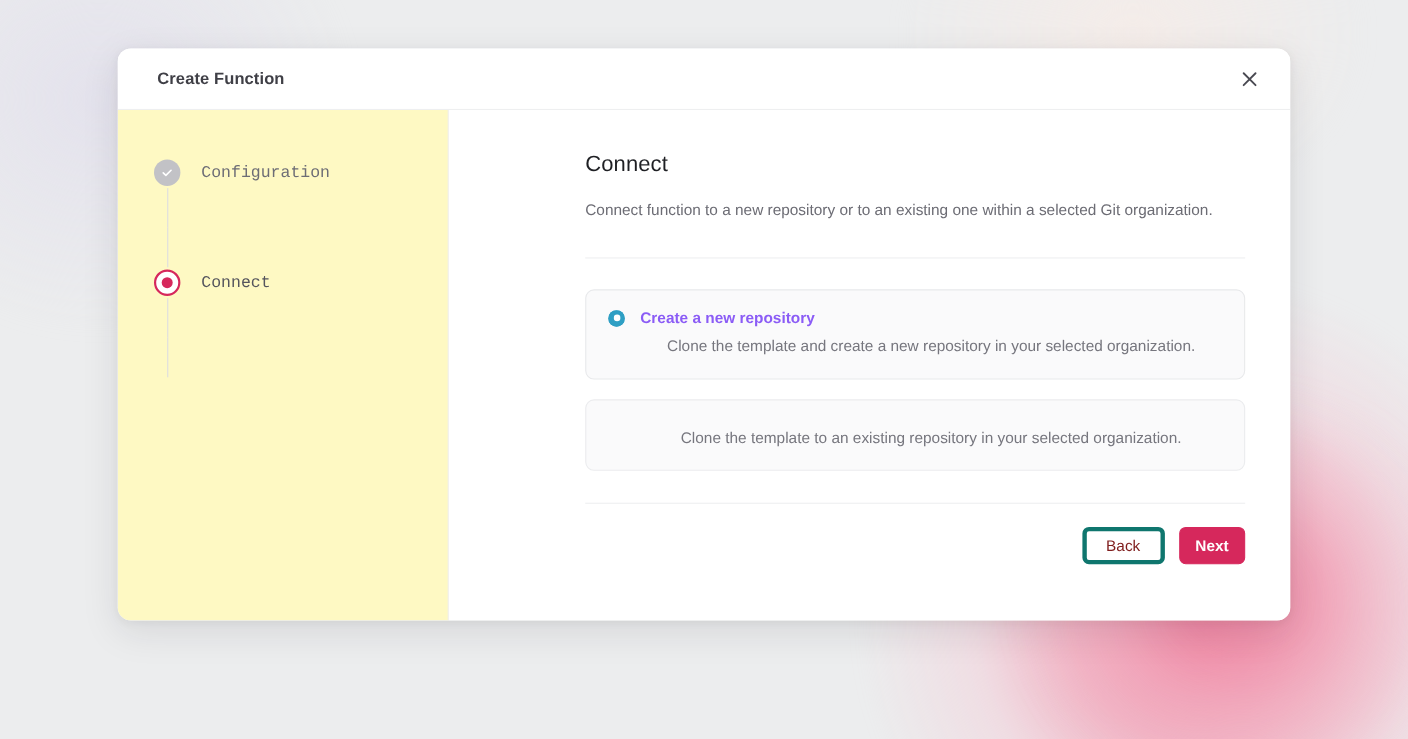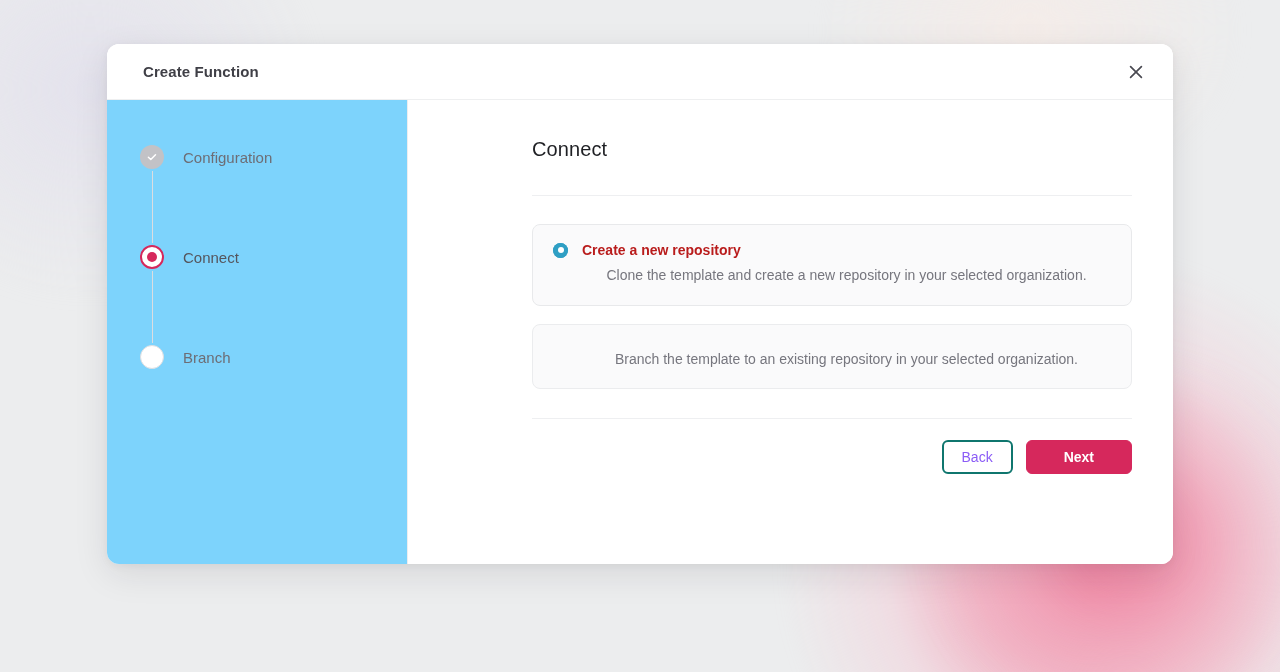--- a/index.html
+++ b/index.html
@@ -108,23 +108,24 @@
   .modal-body {
     flex: 1 1 auto;
     display: flex;
     min-height: 0;
   }
 
   
   .stepper {
     width: 301px;
     flex: 0 0 301px;
-    background: #7dd3fc;
+    background: #fef9c3;
     border-right: 1px solid #ededef;
     padding: 43px 0 0 33px;
+    font-family: Liberation Mono, monospace;
   }
   .step {
     display: flex;
     align-items: center;
     gap: 19px;
     height: 28px;
     cursor: pointer;
   }
   .step-marker {
     width: 24px;
@@ -240,21 +241,21 @@
     border-radius: 50%;
     background: #ffffff;
   }
   .radio.off {
     background: #ffffff;
     border: 1.4px solid #d5d6da;
   }
   .option-title {
     font-size: 14px;
     font-weight: 700;
-    color: #b91c1c;
+    color: #8b5cf6;
   }
   .option-desc {
     margin-top: 8px;
     margin-left: 29px;
     font-size: 14px;
     color: #76767e;
     line-height: 1.4;
     text-align: center;
   }
 
@@ -276,29 +277,29 @@
     border-radius: 6px;
     cursor: pointer;
     height: 34px;
     padding: 0 18px;
     display: inline-flex;
     align-items: center;
     justify-content: center;
   }
   .btn-secondary {
     background: #ffffff;
-    border: 2px solid #0f766e;
-    color: #8b5cf6;
+    border: 4px solid #0f766e;
+    color: #7f1d1d;
   }
   .btn-primary {
     background: #d6285c;
     border: 1px solid #d6285c;
     color: #ffffff;
     font-weight: 600;
-    padding: 0 37px;
+    padding: 0 14px;
   }
 </style>
 </head>
 <body>
 
 <div class="bg-base"></div>
 <div class="glow-lilac"></div>
 <div class="glow-peach"></div>
 <div class="glow-pink"></div>
 <div class="glow-pink-2"></div>
@@ -331,47 +332,44 @@
       <div class="step-connector"></div>
 
       <div class="step">
         <span class="step-marker active"></span>
         <span class="step-label active">Connect</span>
       </div>
       <div class="step-connector"></div>
 
       <div class="step-connector"></div>
 
-      <div class="step">
-        <span class="step-marker todo"></span>
-        <span class="step-label">Branch</span>
-      </div>
 
     </nav>
 
     <section class="main">
       <div class="main-inner">
 
         <h1 class="main-title">Connect</h1>
 
+        <p class="main-desc">Connect function to a new repository or to an existing one within a selected Git organization.</p>
 
         <div class="rule"></div>
 
         <div class="options">
 
           <div class="option-card selected">
             <div class="option-head">
               <span class="radio on"></span>
               <span class="option-title">Create a new repository</span>
             </div>
             <div class="option-desc">Clone the template and create a new repository in your selected organization.</div>
           </div>
 
           <div class="option-card">
-            <div class="option-desc">Branch the template to an existing repository in your selected organization.</div>
+            <div class="option-desc">Clone the template to an existing repository in your selected organization.</div>
           </div>
 
         </div>
 
         <div class="footer-rule"></div>
 
         <div class="actions">
           <button class="btn btn-secondary">Back</button>
           <button class="btn btn-primary">Next</button>
         </div>

